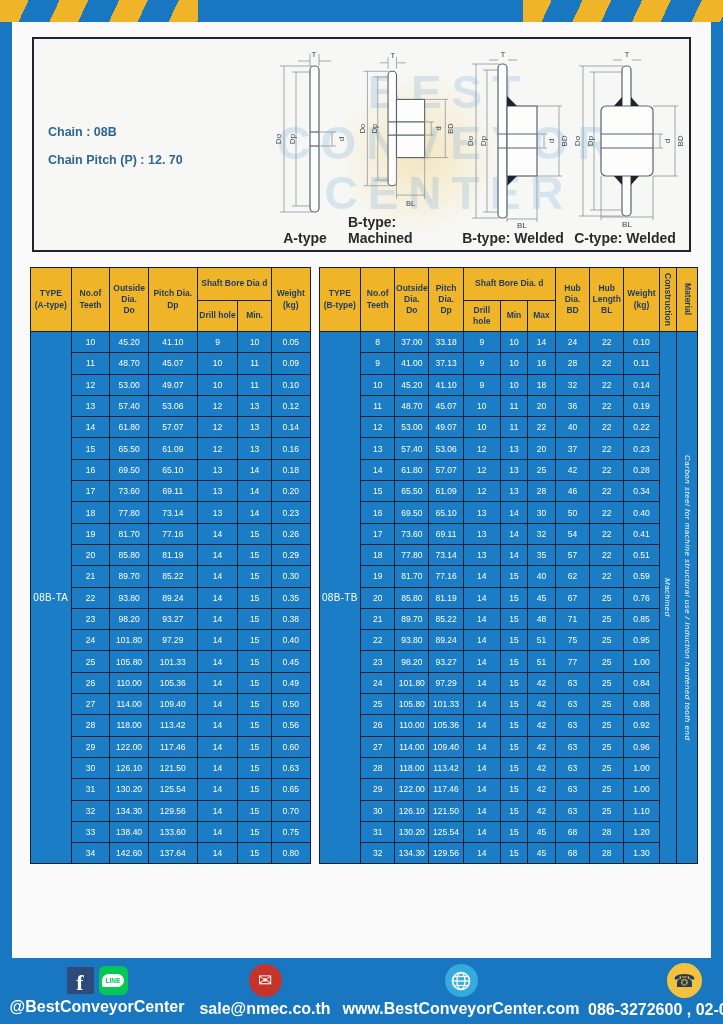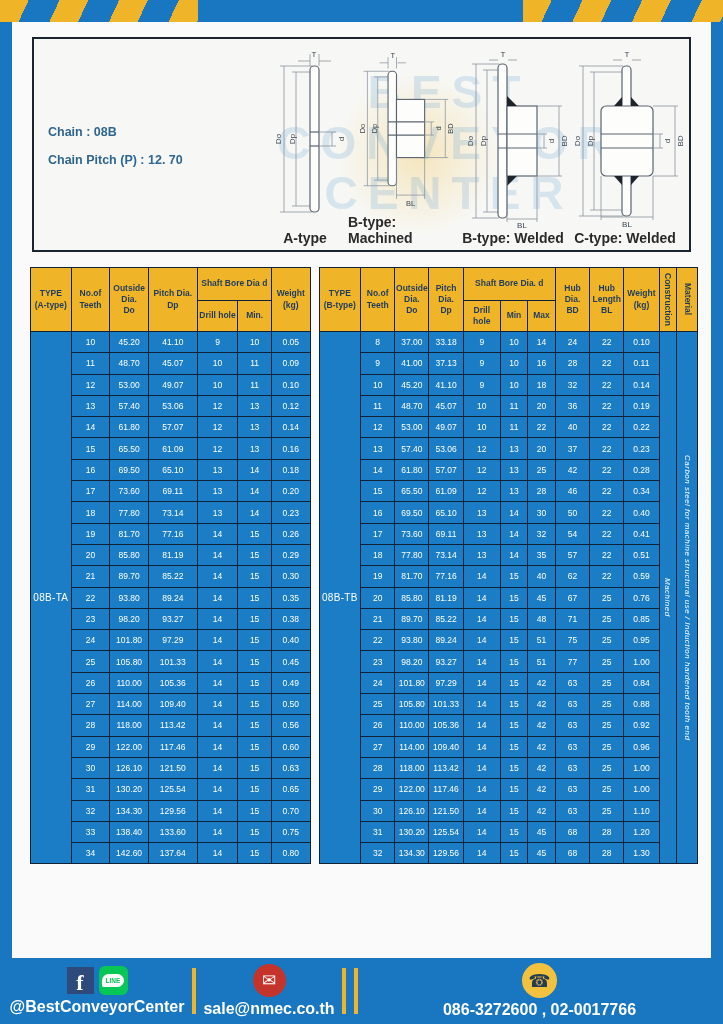--- a/index.html
+++ b/index.html
@@ -809,18 +809,30 @@
       </div>
     </div>
     <div class="f-label">@BestConveyorCenter</div>
   </div>
   <div class="f-div"></div>
   <div class="f-group" style="flex:0 0 138px">
     <div class="round-icon mail-icon">✉</div>
     <div class="f-label">sale@nmec.co.th</div>
   </div>
   <div class="f-div"></div>
+  <div class="f-group" style="flex:0 0 238px">
+    <div class="round-icon globe-icon">
+      <svg width="22" height="22" viewBox="0 0 22 22">
+        <circle cx="11" cy="11" r="8.5" fill="none" stroke="#fff" stroke-width="1.6"></circle>
+        <ellipse cx="11" cy="11" rx="4" ry="8.5" fill="none" stroke="#fff" stroke-width="1.3"></ellipse>
+        <line x1="2.5" y1="11" x2="19.5" y2="11" stroke="#fff" stroke-width="1.3"></line>
+        <line x1="3.6" y1="6.5" x2="18.4" y2="6.5" stroke="#fff" stroke-width="1.3"></line>
+        <line x1="3.6" y1="15.5" x2="18.4" y2="15.5" stroke="#fff" stroke-width="1.3"></line>
+      </svg>
+    </div>
+    <div class="f-label">www.BestConveyorCenter.com</div>
+  </div>
   <div class="f-div"></div>
   <div class="f-group" style="flex:1">
     <div class="round-icon phone-icon">☎</div>
     <div class="f-label">086-3272600 , 02-0017766</div>
   </div>
 </div>
 
 </body></html>

